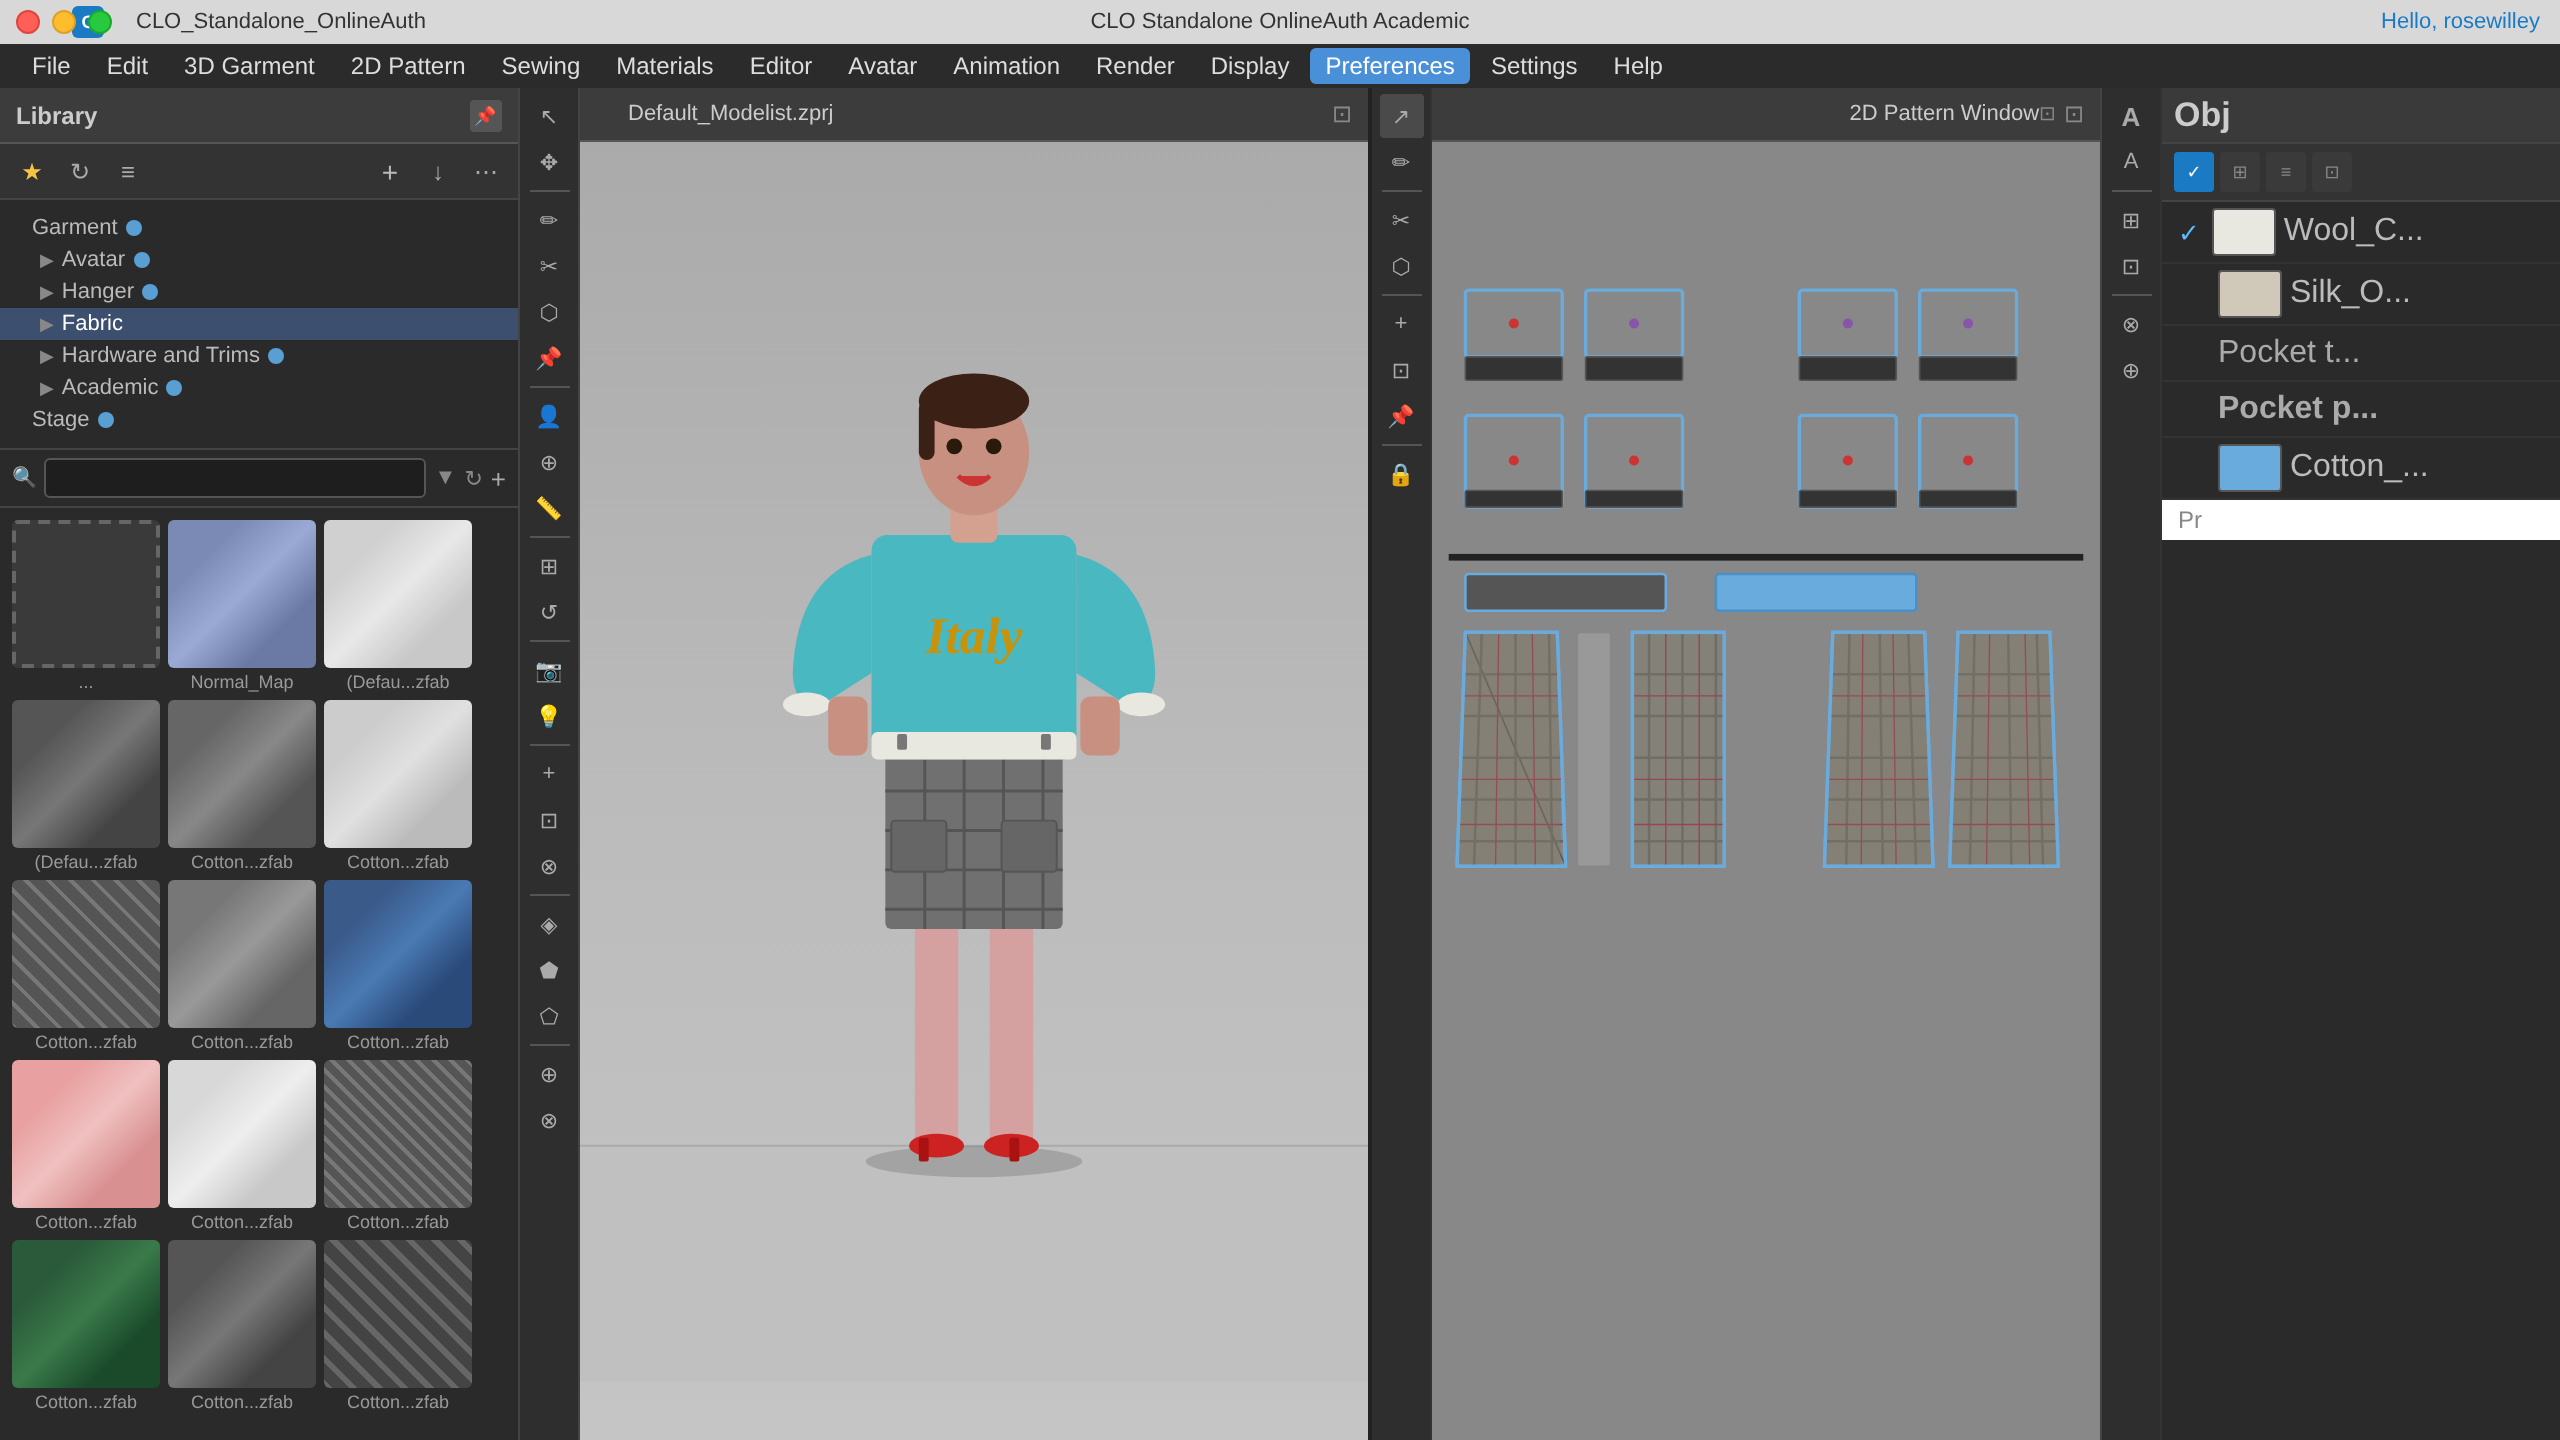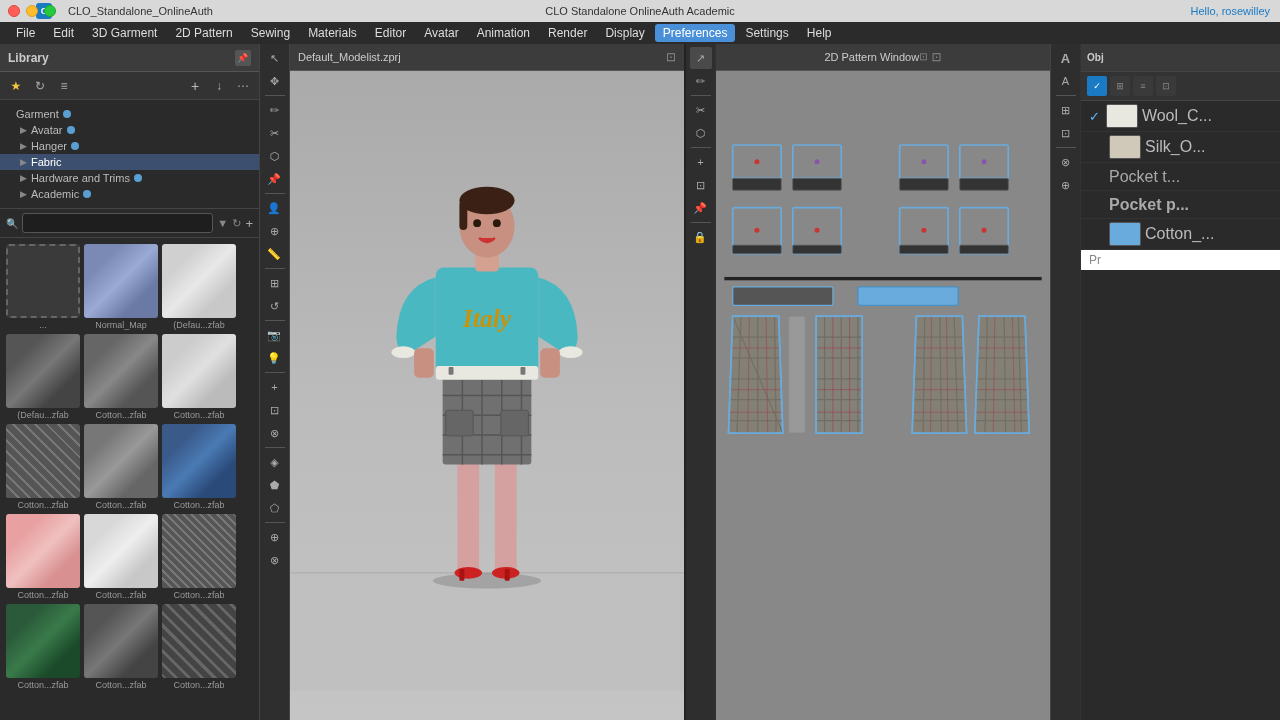--- a/index.html
+++ b/index.html
@@ -231,30 +231,30 @@
     }
     #center-header {
       height: 28px;
       background: #3c3c3c;
       display: flex;
       align-items: center;
       justify-content: space-between;
       padding: 0 8px;
       border-bottom: 1px solid #555;
     }
-    .view-title { font-size: 11px; color: #ccc; font-weight: 500; }
+    .view-title { font-size: 11px; color: #ccc; font-weight: 500; margin-left: 16px; }
     .view-maximize {
       font-size: 12px; color: #888; cursor: pointer;
     }
     #pattern-header {
       height: 28px;
       background: #3c3c3c;
       display: flex;
       align-items: center;
-      justify-content: center;
+      justify-content: flex-end;
       padding: 0 8px;
       border-bottom: 1px solid #555;
     }
 
     
     #outer-wrap {
       display: flex;
       height: calc(720px - 44px);
     }
 
@@ -314,21 +314,21 @@
       flex-direction: column;
       border-left: 1px solid #333;
     }
     #fp-header {
       height: 28px;
       background: #3a3a3a;
       border-bottom: 1px solid #444;
       display: flex;
       align-items: center;
       padding: 0 6px;
-      font-size: 10px;
+      font-size: 17px;
       color: #ccc;
       font-weight: 600;
     }
     .fp-tabs {
       display: flex;
       gap: 3px;
       padding: 4px 6px;
       background: #333;
       border-bottom: 1px solid #444;
     }
@@ -465,20 +465,25 @@
         <span>Fabric</span>
       </div>
       <div class="tree-item" style="padding-left:20px;">
         <span class="tree-arrow">▶</span>
         <span>Hardware and Trims</span>
         <span class="tree-dot"></span>
       </div>
       <div class="tree-item" style="padding-left:20px;">
         <span class="tree-arrow">▶</span>
         <span>Academic</span>
+        <span class="tree-dot"></span>
+      </div>
+      <div class="tree-item">
+        <span class="tree-arrow"></span>
+        <span>Stage</span>
         <span class="tree-dot"></span>
       </div>
     </div>
 
     <div id="search-bar">
       <span class="search-icon-small">🔍</span>
       <input id="search-input" type="text" placeholder="" style="">
       <span style="font-size:11px; color:#888;">▼</span>
       <span style="font-size:11px; color:#888;">↻</span>
       <span style="font-size:13px; color:#aaa;">+</span>

